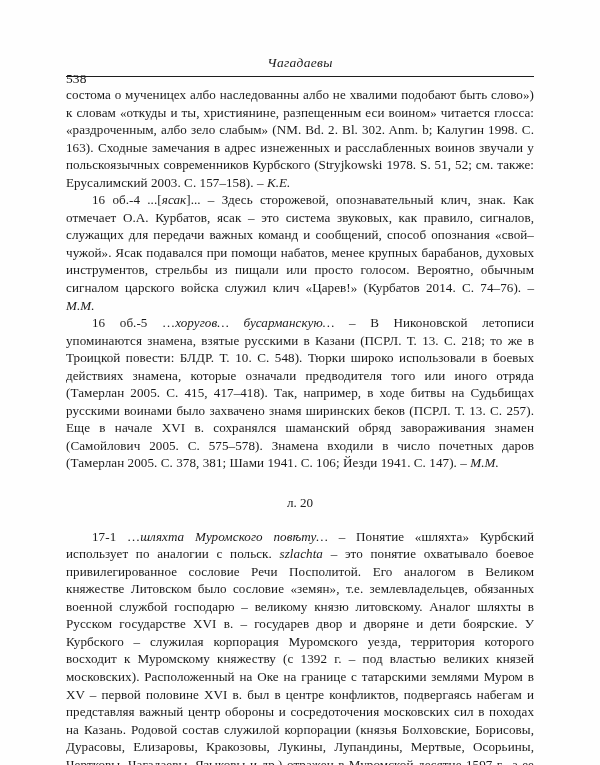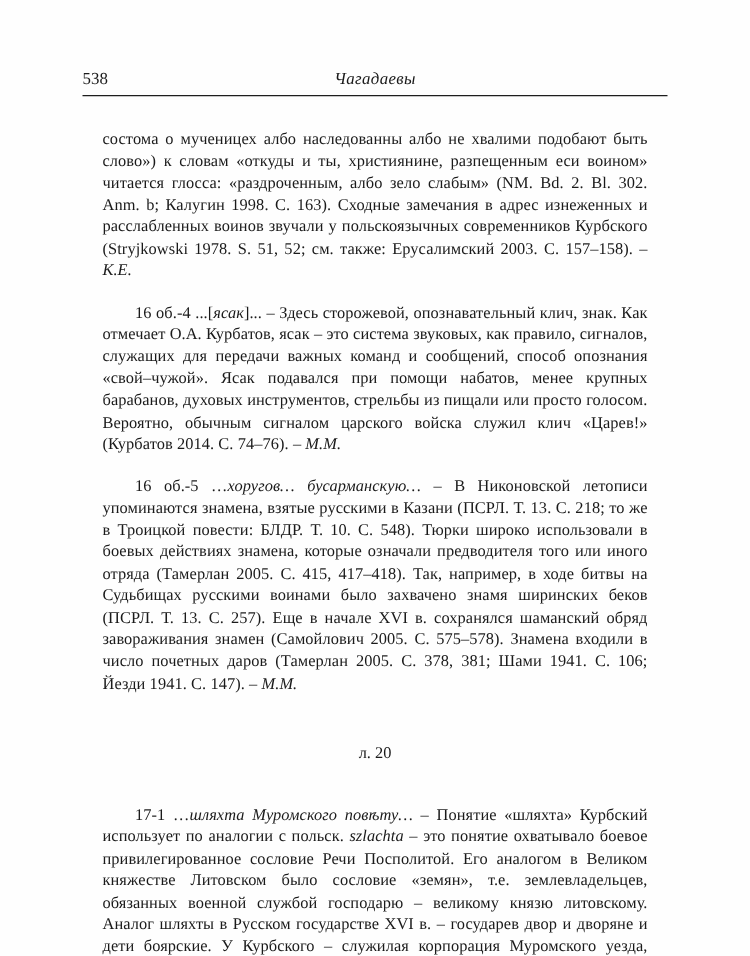--- a/index.html
+++ b/index.html
@@ -24,21 +24,21 @@
   .running-head {
     position: absolute;
     left: 66px;
     right: 66px;
     top: 54px;
     height: 22px;
   }
   .folio {
     position: absolute;
     left: 0;
-    top: 0;
+    top: 16px;
     font-size: 13.5px;
     line-height: 18px;
     letter-spacing: 0.1px;
   }
   .head-title {
     position: absolute;
     left: 0;
     right: 0;
     top: 0;
     text-align: center;
@@ -58,21 +58,21 @@
 
   
   .text-col {
     position: absolute;
     left: 66px;
     top: 86px;
     width: 468px;
   }
 
   p.para {
-    margin: 16px;
+    margin: 0;
     text-align: justify;
     text-justify: inter-word;
     font-size: 13.1px;
     line-height: 17.55px;
     letter-spacing: 0.005em;
     hyphens: none;
     -webkit-hyphens: none;
   }
   p.para.indent {
     text-indent: 26px;

